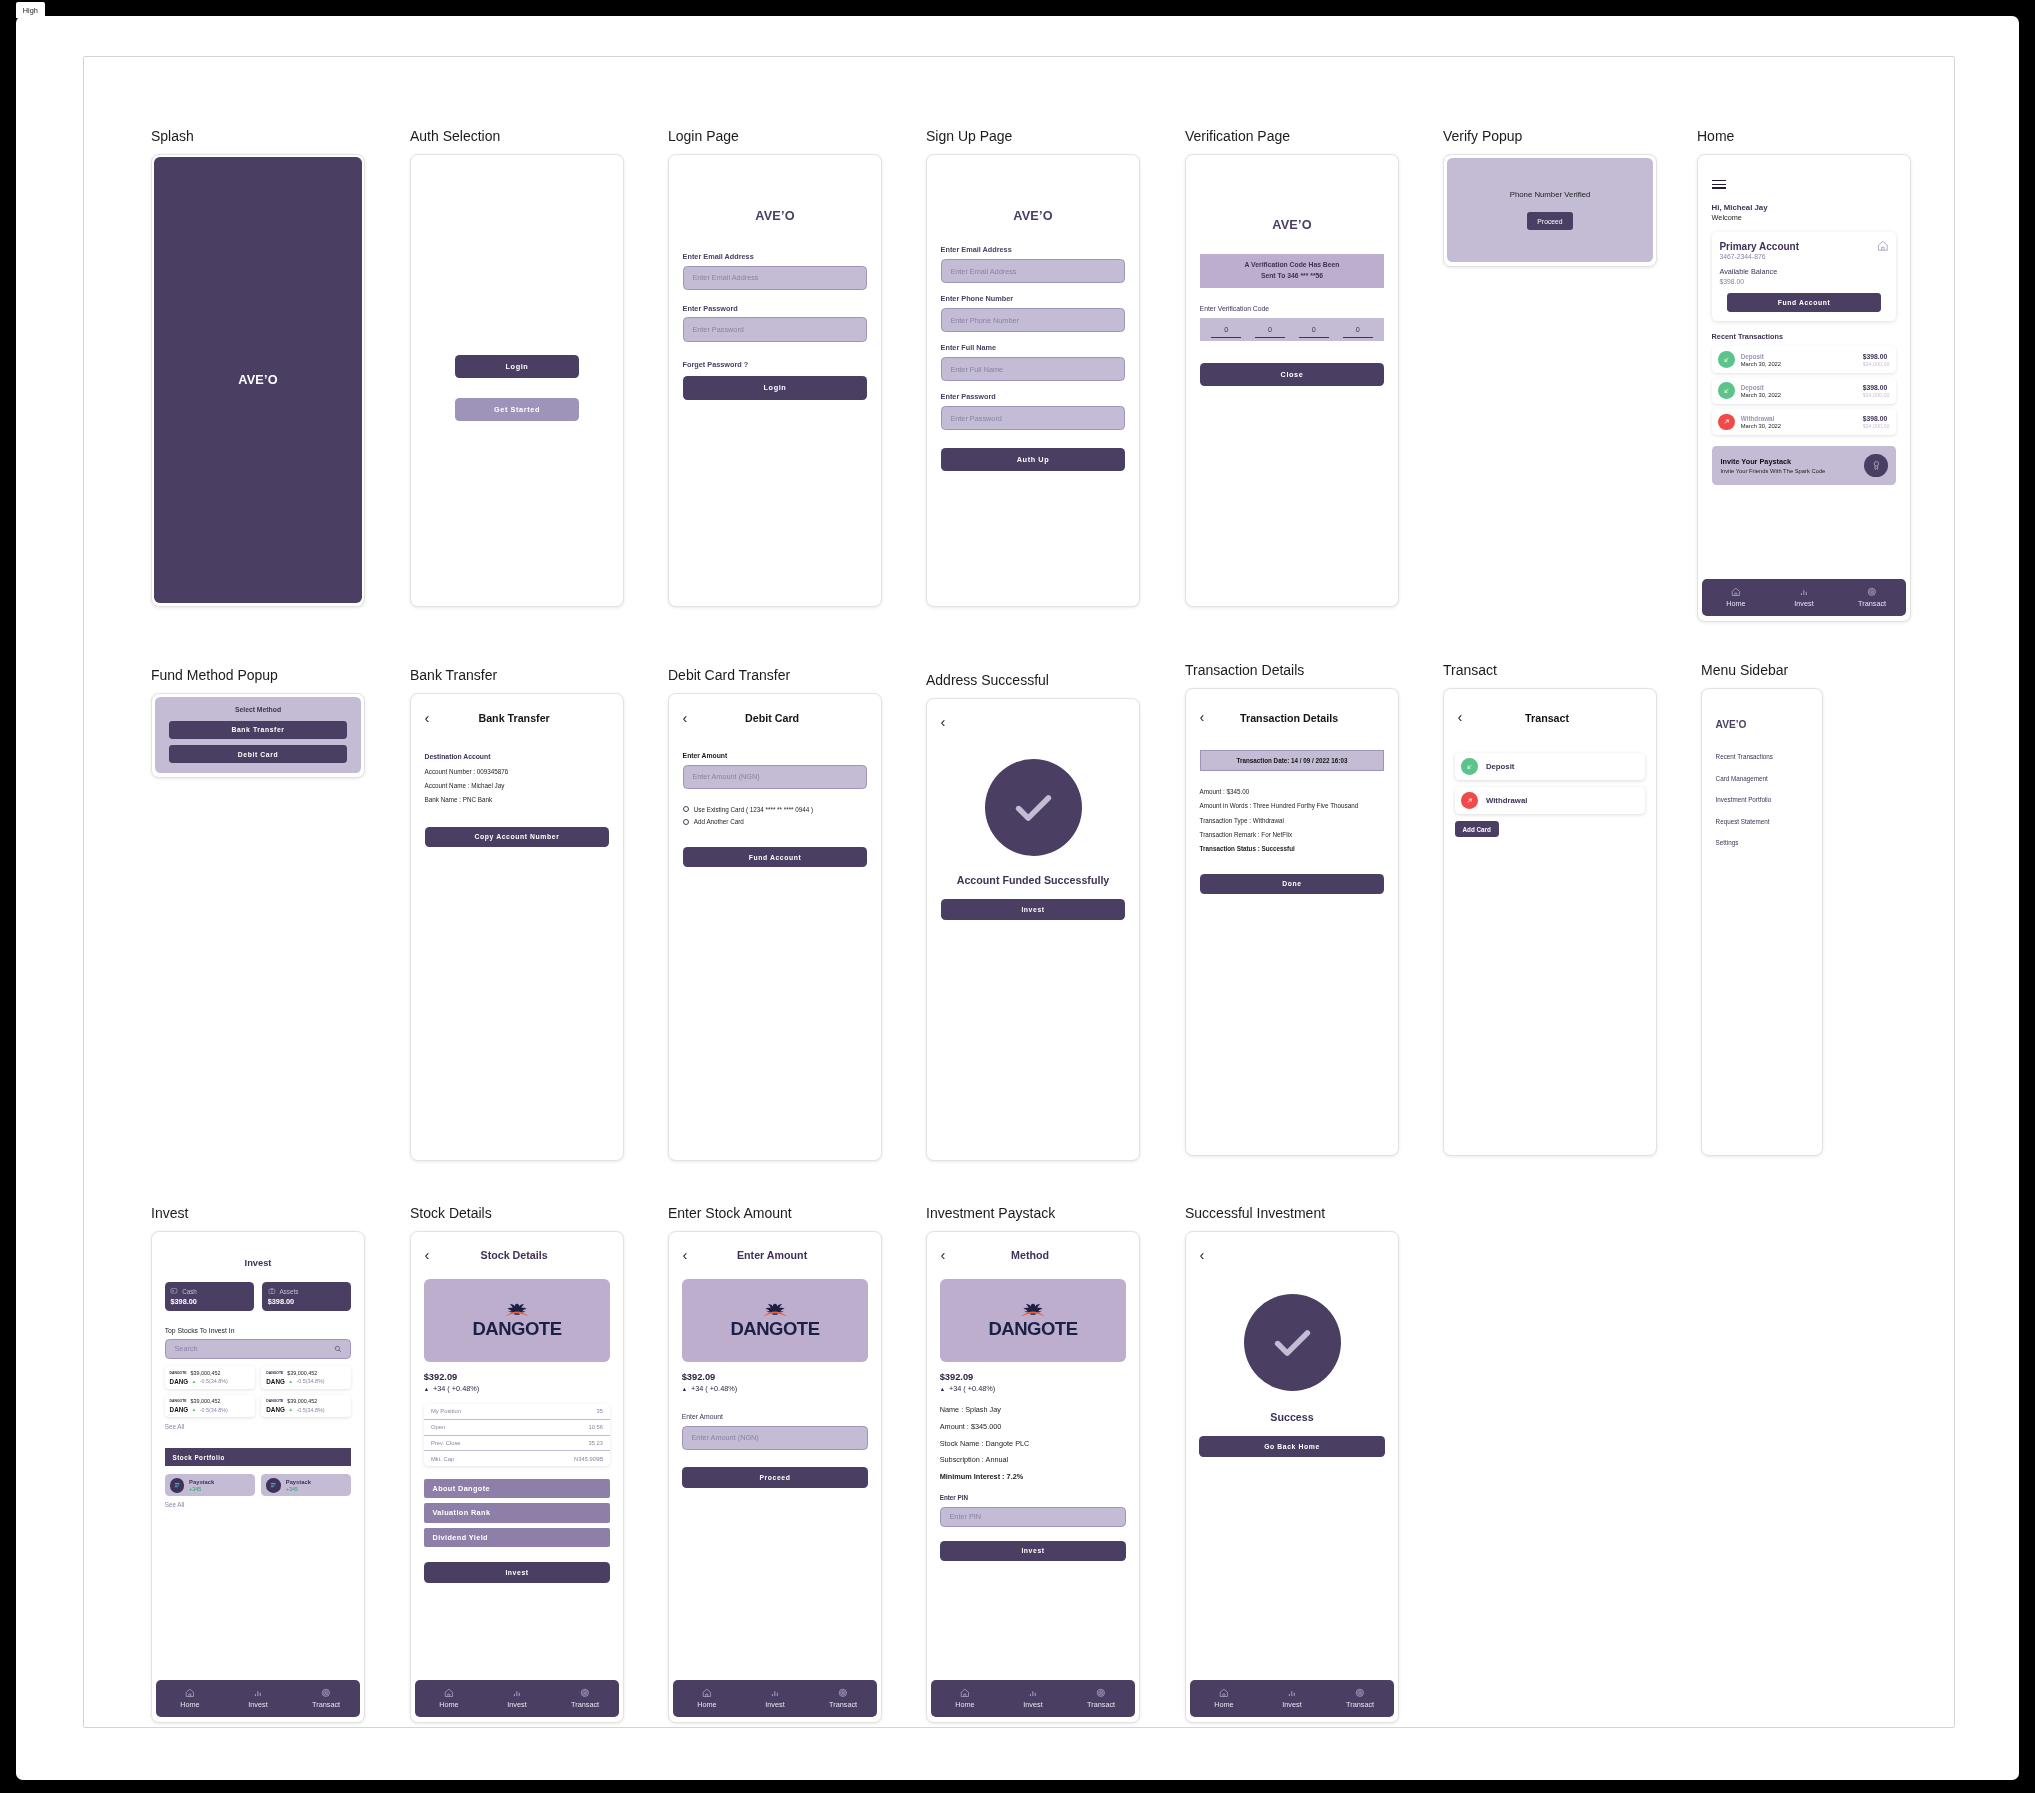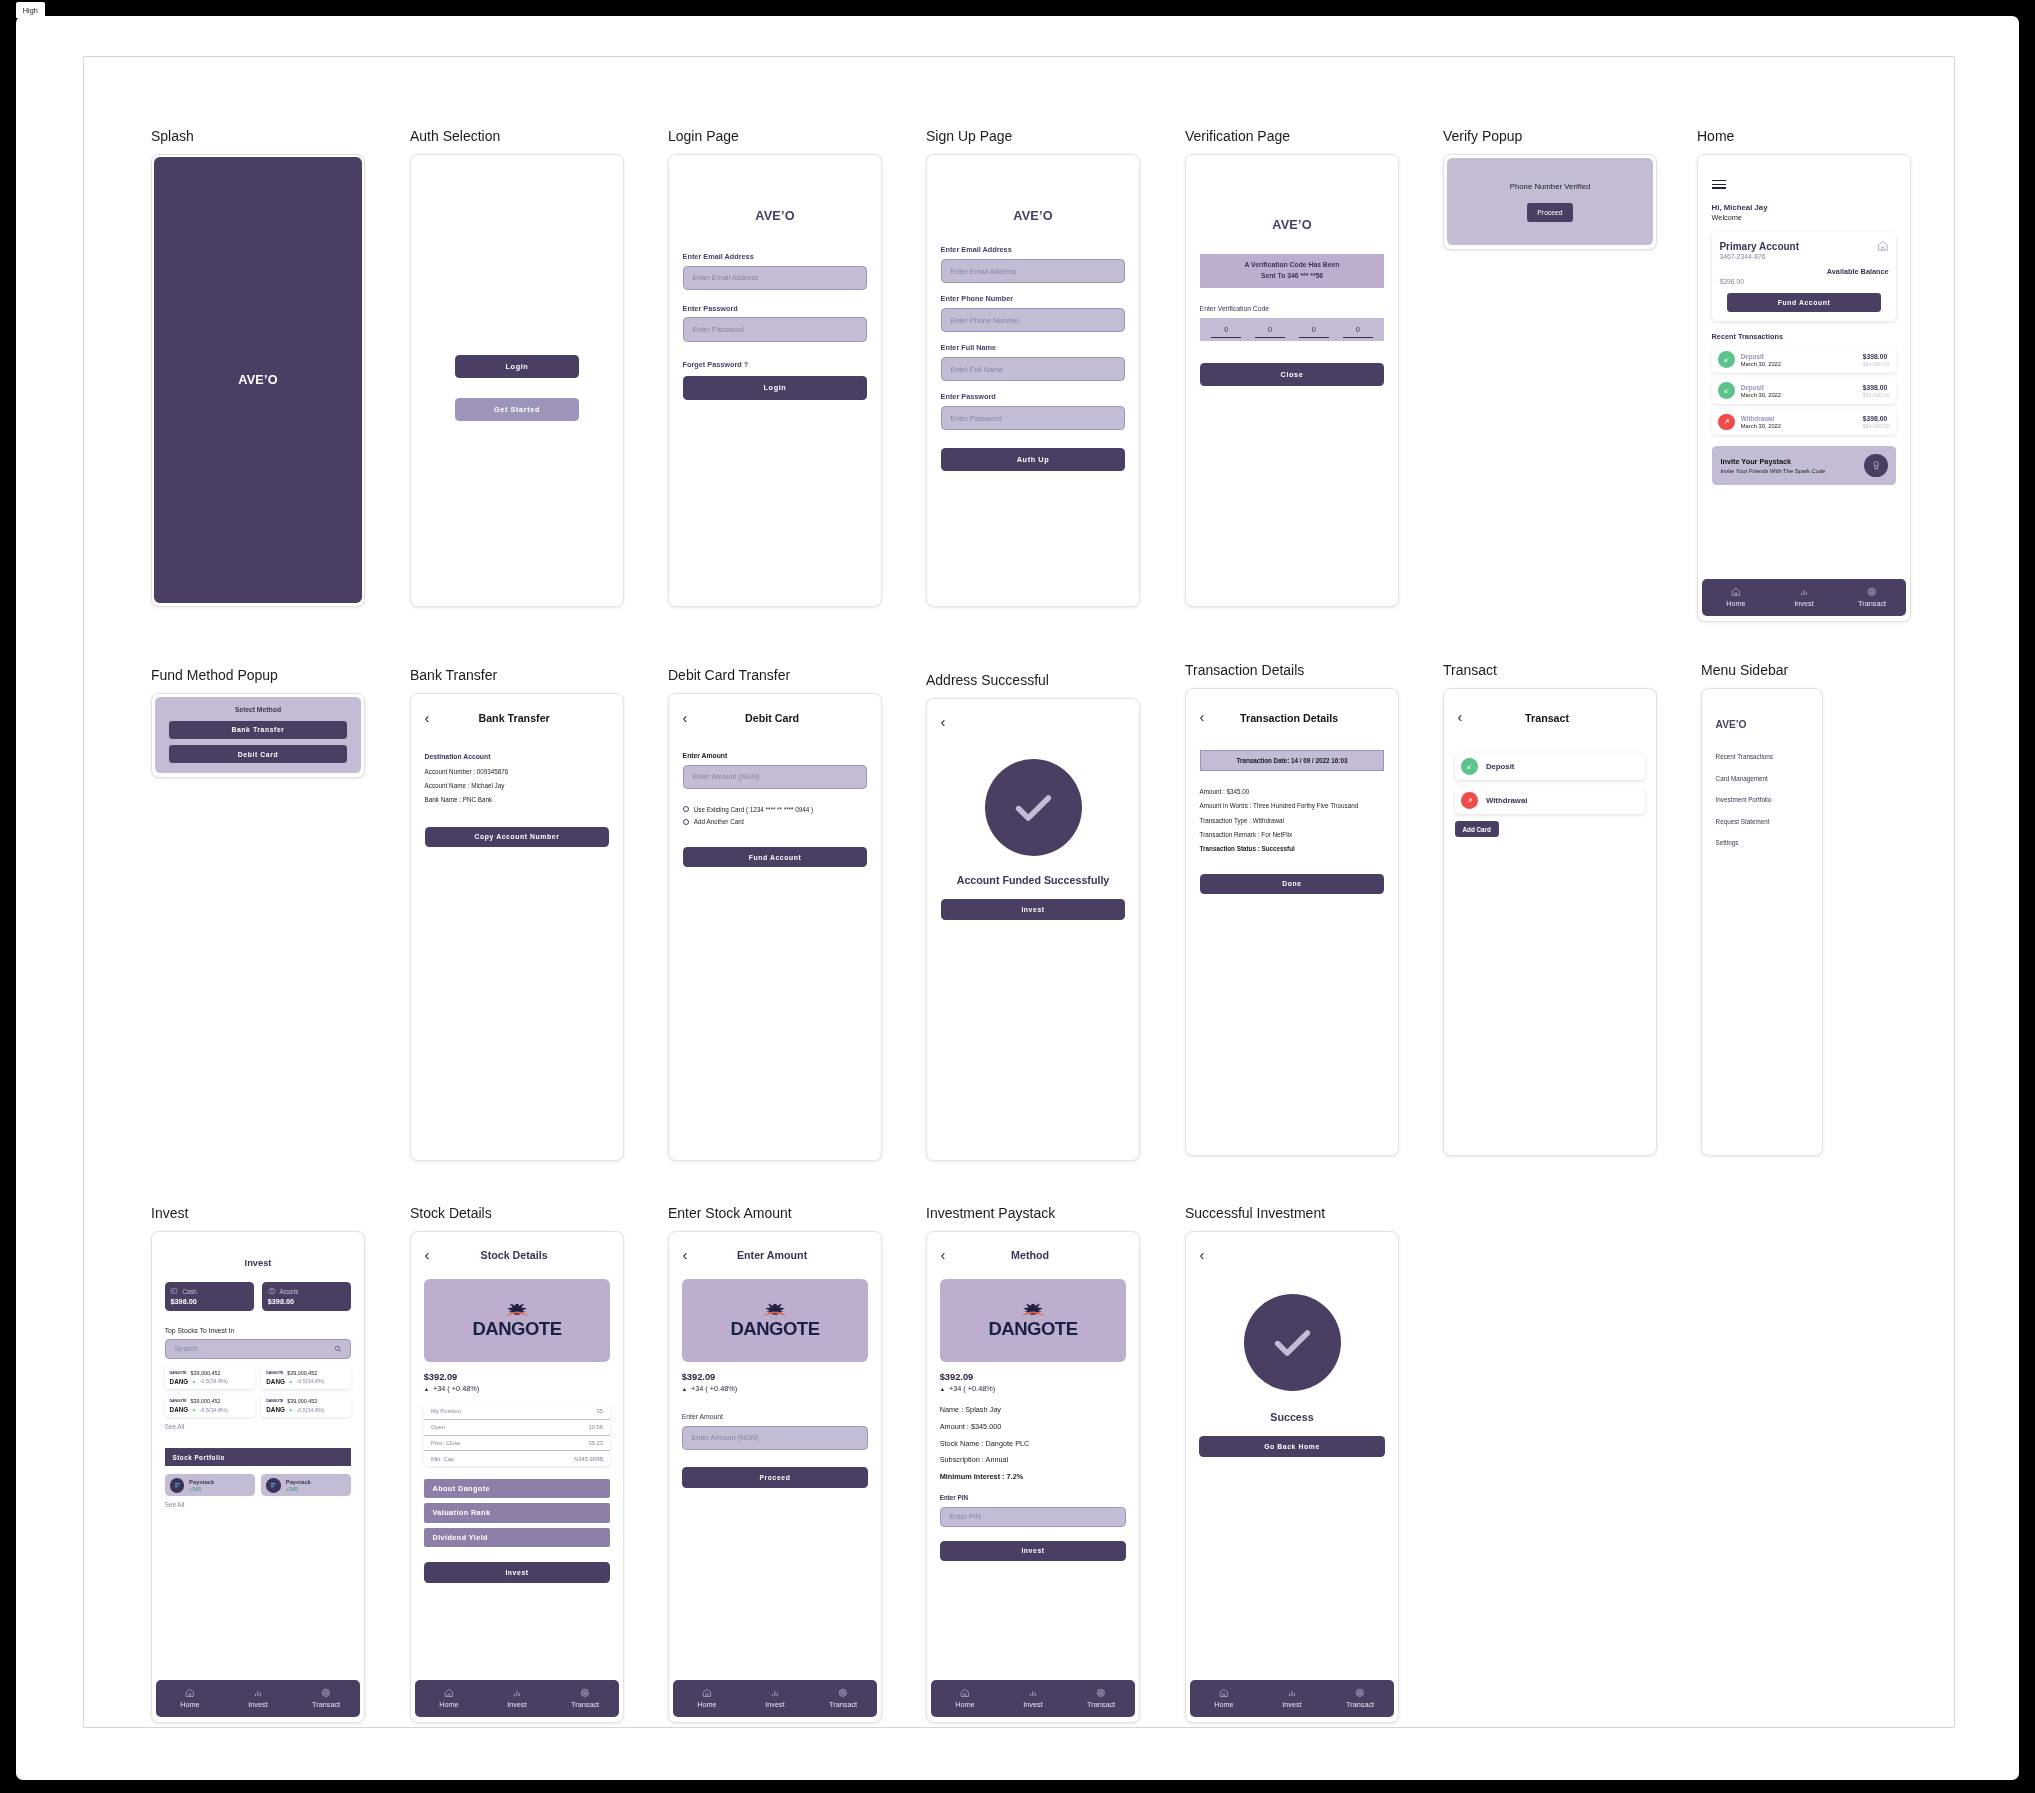--- a/index.html
+++ b/index.html
@@ -236,21 +236,21 @@
         <div style="height:22.4px;"></div>
         <div class="btn-primary">
           <span>Close</span>
         </div>
       </div>
     </div>
   </div>
 
   <div class="screen" style="left:1427px; top:112px;">
     <div class="screen-title">Verify Popup</div>
-    <div class="phone" style="height:96px;">
+    <div class="phone" style="height:113px;">
       <div style="position:absolute;inset:3.4px;background:#c3bcd4;border-radius:5.4px;display:flex;flex-direction:column;align-items:center;justify-content:center;">
         <div style="font-size:7.8px;color:#222;">Phone Number Verified</div>
         <div style="height:12.7px;"></div>
         <div style="background:#4a3e63;color:#fff;border-radius:2.9px;padding:5.8px 10.7px;font-size:6.8px;">
           <span>Proceed</span>
         </div>
       </div>
     </div>
   </div>
 
@@ -269,21 +269,21 @@
         <div style="height:9.7px;"></div>
 
         <div style="background:#fff;border-radius:5.4px;box-shadow:0 1px 4.4px rgba(0,0,0,0.13);padding:8.8px 7.8px;position:relative;">
           <svg width="11.7" height="11.7" viewBox="0 0 24 24" fill="none" stroke="#9e93b8" stroke-width="1.6" style="position:absolute;right:7.8px;top:7.8px;">
             <path d="M3 10.5L12 3l9 7.5V21H3z"></path>
             <path d="M9.5 21v-6h5v6"></path>
           </svg>
           <div style="font-size:10px;font-weight:bold;color:#3f3257;">Primary Account</div>
           <div style="font-size:6.8px;color:#8b82a6;margin-top:1.5px;">3467-2344-876</div>
           <div style="height:6.8px;"></div>
-          <div style="font-size:7.3px;font-weight:bold;color:#3f3257;text-align:right;">Available Balance</div>
+          <div style="font-size:7.3px;font-weight:normal;color:#3f3257;">Available Balance</div>
           <div style="font-size:6.8px;color:#8b82a6;margin-top:1.5px;">$398.00</div>
           <div style="height:7.8px;"></div>
           <div class="btn-primary" style="height:19.5px;font-size:6.8px;border-radius:3.4px;margin:0 7.8px;">
             <span>Fund Account</span>
           </div>
         </div>
 
         <div style="height:10.7px;"></div>
         <div style="font-size:7.3px;font-weight:bold;color:#3f3257;">Recent Transactions</div>
         <div style="height:5.8px;"></div>

